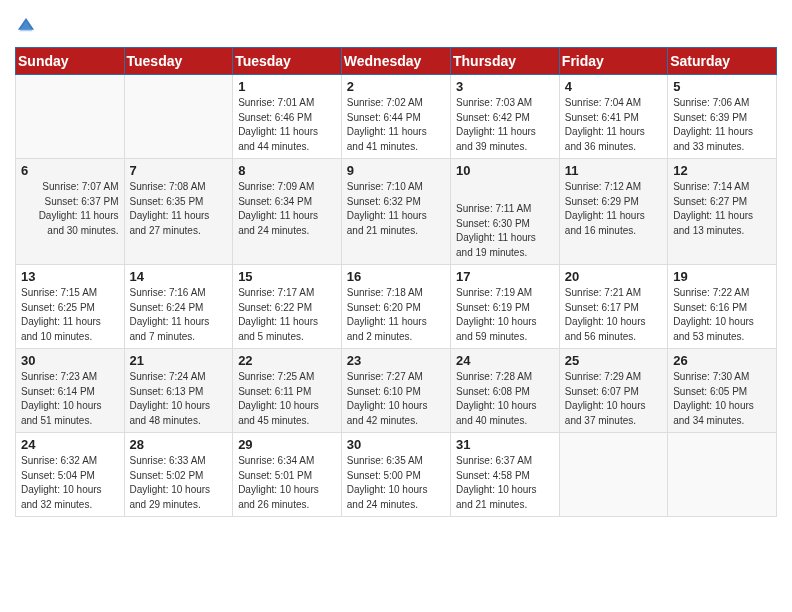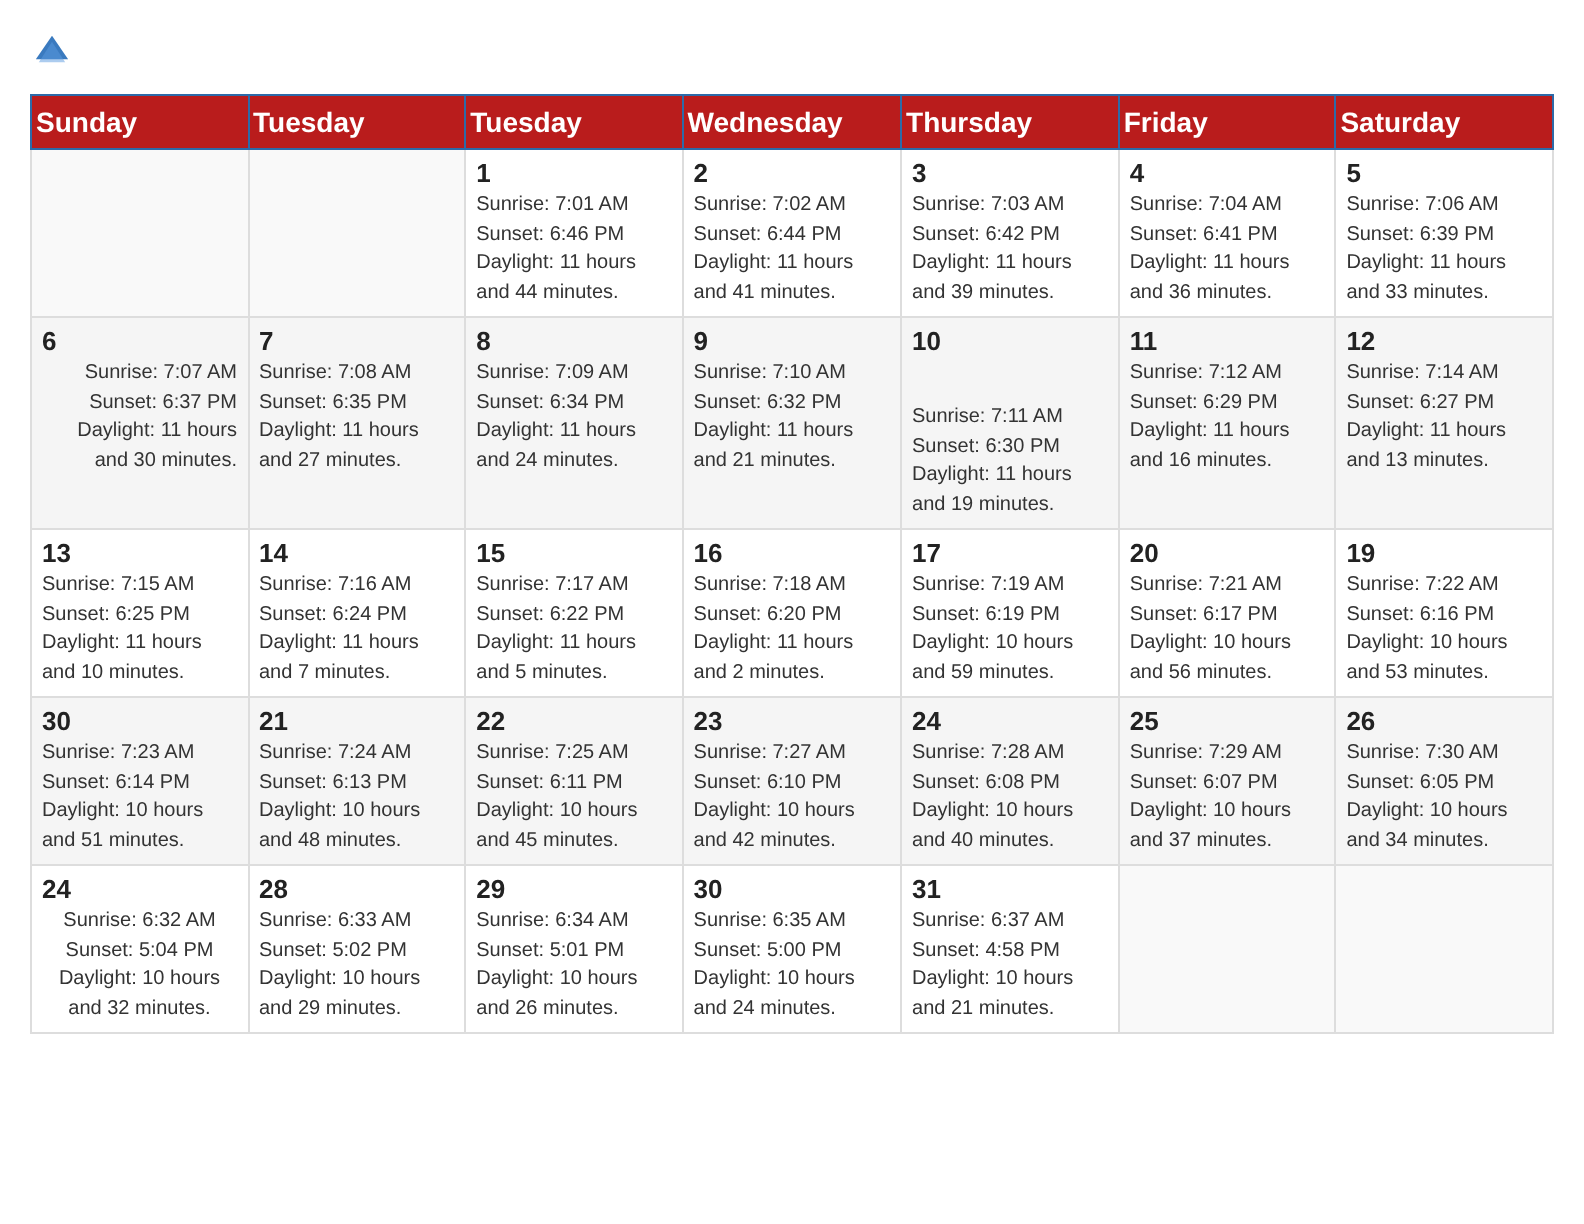--- a/index.html
+++ b/index.html
@@ -290,21 +290,21 @@
         <td>
           <span class="day-number">26</span>
           <div class="day-info" style="white-space: pre-line;">Sunrise: 7:30 AM
 Sunset: 6:05 PM
 Daylight: 10 hours and 34 minutes.</div>
         </td>
       </tr>
       <tr>
         <td>
           <span class="day-number">24</span>
-          <div class="day-info" style="white-space: pre-line; text-align: center;">Sunrise: 6:32 AM
+          <div class="day-info" style="white-space: pre-line;">Sunrise: 6:32 AM
 Sunset: 5:04 PM
 Daylight: 10 hours and 32 minutes.</div>
         </td>
         <td>
           <span class="day-number">28</span>
           <div class="day-info" style="white-space: pre-line;">Sunrise: 6:33 AM
 Sunset: 5:02 PM
 Daylight: 10 hours and 29 minutes.</div>
         </td>
         <td>

